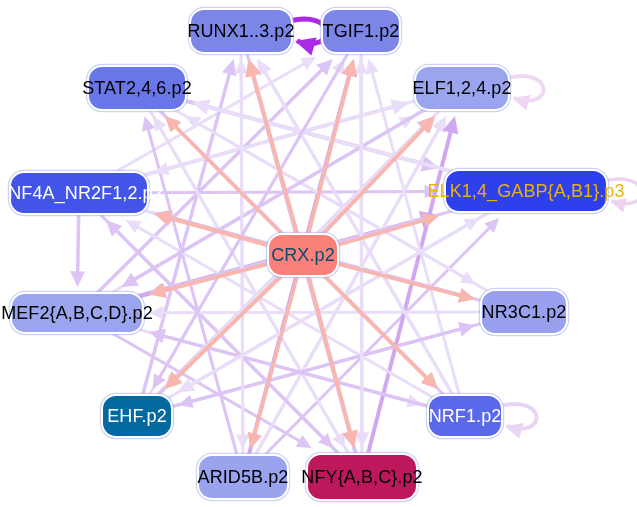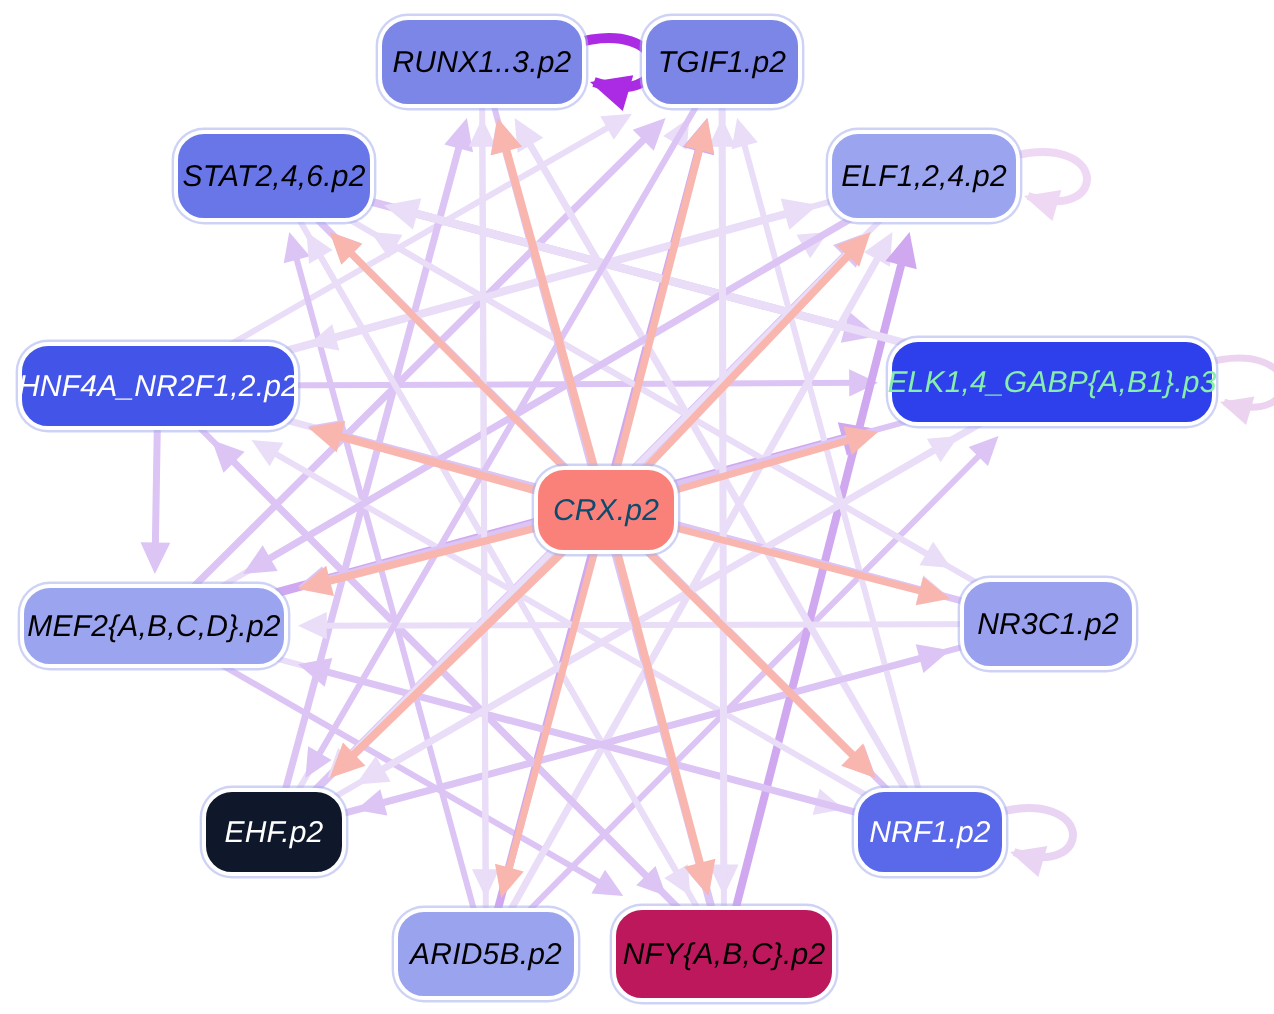--- a/index.html
+++ b/index.html
@@ -8,21 +8,21 @@
     font-family:"Liberation Sans","DejaVu Sans",sans-serif;
   }
   #edge-layer{position:absolute;left:0;top:0;}
   .node{
     position:absolute;display:flex;align-items:center;justify-content:center;
     border-radius:15px;border:2.5px solid #ffffff;
     box-shadow:0 0 0 1.2px rgba(165,175,238,.55);
     box-sizing:border-box;cursor:pointer;
   }
   .node span{
-    font-size:15px;white-space:nowrap;letter-spacing:.1px;font-style:italic;
+    font-size:18px;white-space:nowrap;letter-spacing:.1px;
   }
 </style>
 </head>
 <body>
 
 <div id="stage">
   <svg id="edge-layer" width="637" height="507" viewBox="0 0 637 507">
     <g id="g-purple">
         <polygon points="439,167.96401028277634 420.4027658470049,171.39307821133556 424.536533793929,155.78108081955438" fill="#dcc4f4"></polygon>
         <line x1="137" y1="88" x2="429.9083074012568" y2="165.5566983607441" stroke="#dcc4f4" stroke-width="4"></line>
@@ -170,32 +170,32 @@
       <div class="node" style="left: 87px; top: 65px; width: 100px; height: 46px; background: rgb(104, 118, 232);">
         <span style="color: rgb(0, 0, 0); text-align: right;">STAT2,4,6.p2</span>
       </div>
       <div class="node" style="left: 414px; top: 65px; width: 96px; height: 46px; background: rgb(154, 164, 239);">
         <span style="color: rgb(0, 0, 0);">ELF1,2,4.p2</span>
       </div>
       <div class="node" style="left: 9px; top: 171px; width: 140px; height: 44px; background: rgb(67, 85, 233);">
         <span style="color: rgb(255, 255, 255);">HNF4A_NR2F1,2.p2</span>
       </div>
       <div class="node" style="left: 444px; top: 169px; width: 164px; height: 44px; background: rgb(46, 63, 236);">
-        <span style="color: #86efac;">ELK1,4_GABP{A,B1}.p3</span>
+        <span style="color: #eab308;">ELK1,4_GABP{A,B1}.p3</span>
       </div>
       <div class="node" style="left: 267px; top: 233px; width: 72px; height: 44px; background: rgb(249, 129, 122);">
         <span style="color: #0c4a6e;">CRX.p2</span>
       </div>
       <div class="node" style="left: 10px; top: 292px; width: 134px; height: 42px; background: rgb(154, 164, 239);">
         <span style="color: rgb(0, 0, 0);">MEF2{A,B,C,D}.p2</span>
       </div>
       <div class="node" style="left: 480px; top: 289px; width: 88px; height: 46px; background: rgb(153, 160, 238);">
         <span style="color: rgb(0, 0, 0);">NR3C1.p2</span>
       </div>
-      <div class="node" style="left: 101px; top: 394px; width: 72px; height: 44px; background: #0f172a;">
+      <div class="node" style="left: 101px; top: 394px; width: 72px; height: 44px; background: #0369a1;">
         <span style="color: rgb(255, 255, 255);">EHF.p2</span>
       </div>
       <div class="node" style="left: 427px; top: 394px; width: 76px; height: 44px; background: rgb(90, 104, 234); text-align: center;">
         <span style="color: rgb(255, 255, 255);">NRF1.p2</span>
       </div>
       <div class="node" style="left: 197px; top: 454px; width: 92px; height: 46px; background: rgb(153, 163, 238);">
         <span style="color: rgb(0, 0, 0);">ARID5B.p2</span>
       </div>
       <div class="node" style="left: 306px; top: 453px; width: 112px; height: 48px; background: #be185d;">
         <span style="color: rgb(0, 0, 0);">NFY{A,B,C}.p2</span>

